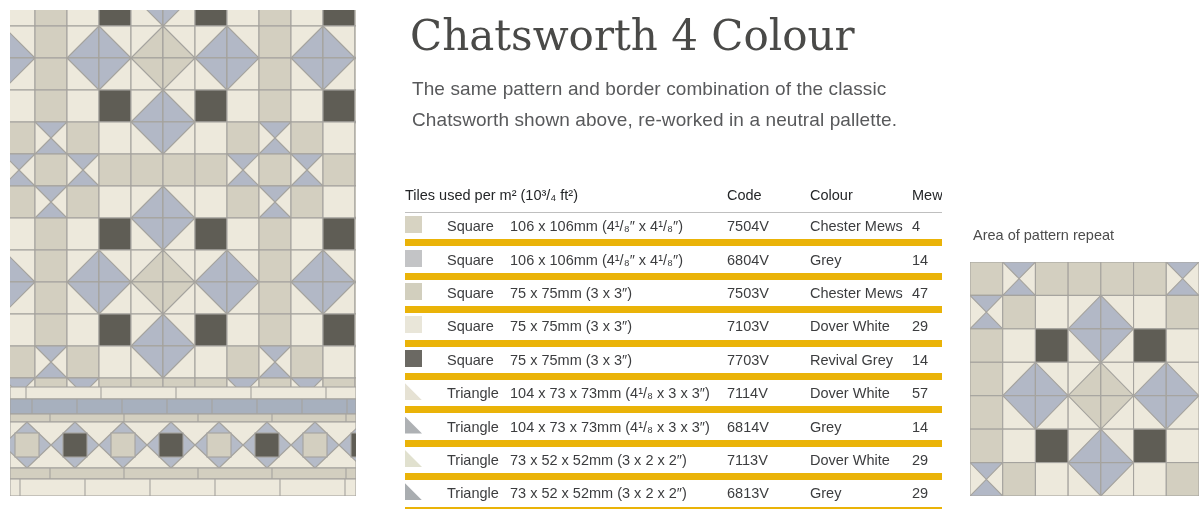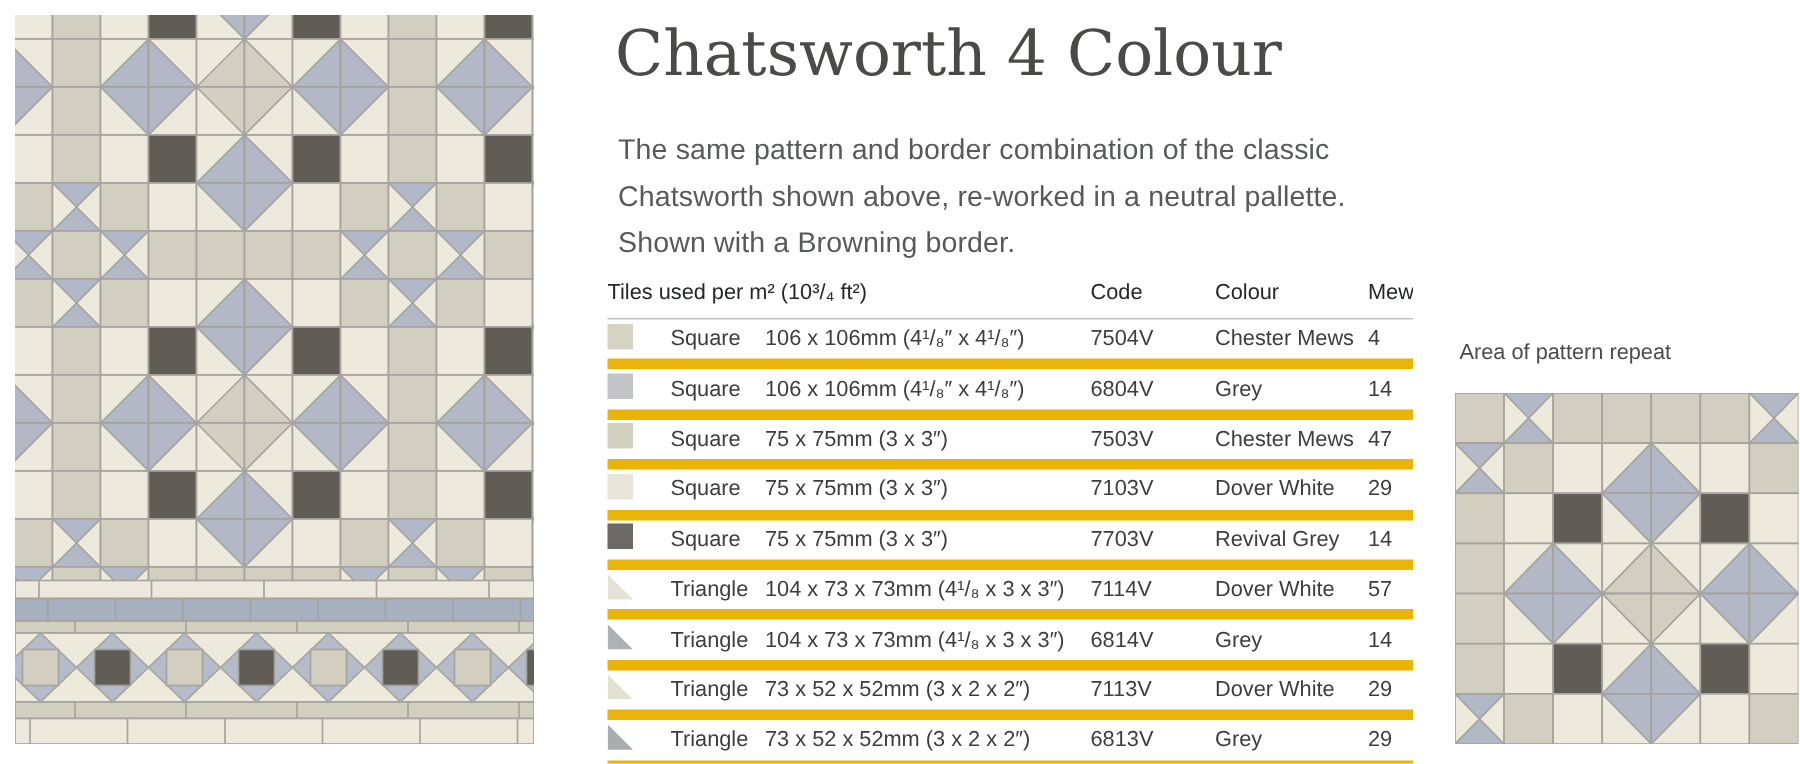--- a/index.html
+++ b/index.html
@@ -8,21 +8,21 @@
 
   .photo-main{position:absolute;left:10px;top:10px;width:346px;height:486px;}
   .photo-main svg{display:block;width:346px;height:486px;}
   .photo-repeat{position:absolute;left:970px;top:262px;width:229px;height:234px;}
   .photo-repeat svg{display:block;width:229px;height:234px;}
 
   .title{position:absolute;left:410px;top:10px;margin:0;
     font-family:"DejaVu Serif","Liberation Serif",serif;font-weight:400;
     font-size:42px;line-height:52px;color:#4a4a48;}
   .desc{position:absolute;left:412px;top:73px;font-size:19px;line-height:31px;
-    color:#58595b;letter-spacing:0.1px;margin-top:12px;}
+    color:#58595b;letter-spacing:0.1px;}
 
   .tiles-table{position:absolute;left:405px;top:187px;width:537px;
     font-size:14.5px;color:#3c3d3f;}
   .thead{display:grid;grid-template-columns:322px 83px 102px 30px;
     font-weight:normal;color:#242628;font-size:14.5px;
     padding-bottom:9px;border-bottom:1px solid #bfbfbf;}
   .trow{display:grid;grid-template-columns:42px 63px 217px 83px 102px 30px;
     align-items:center;height:26.4px;border-bottom:7px solid #eab308;}
   .swatch{width:17px;height:17px;display:inline-block;}
   .cell{white-space:nowrap;overflow:hidden;}
@@ -343,21 +343,20 @@
         <line x1="270" y1="469" x2="270" y2="486" stroke="#A5A39E" stroke-width="1.1"></line>
         <line x1="335" y1="469" x2="335" y2="486" stroke="#A5A39E" stroke-width="1.1"></line>
       </svg>
   </div>
 
   <h1 class="title">Chatsworth 4 Colour</h1>
 
   <div class="desc">
     <div>The same pattern and border combination of the classic</div>
     <div>Chatsworth shown above, re-worked in a neutral pallette.</div>
-    <div>Shown with a Browning border.</div>
   </div>
 
   <div class="tiles-table">
     <div class="thead">
       <span class="cell">Tiles used per m² (10³/₄ ft²)</span>
       <span class="cell">Code</span>
       <span class="cell">Colour</span>
       <span class="cell">Mews</span>
     </div>
 

